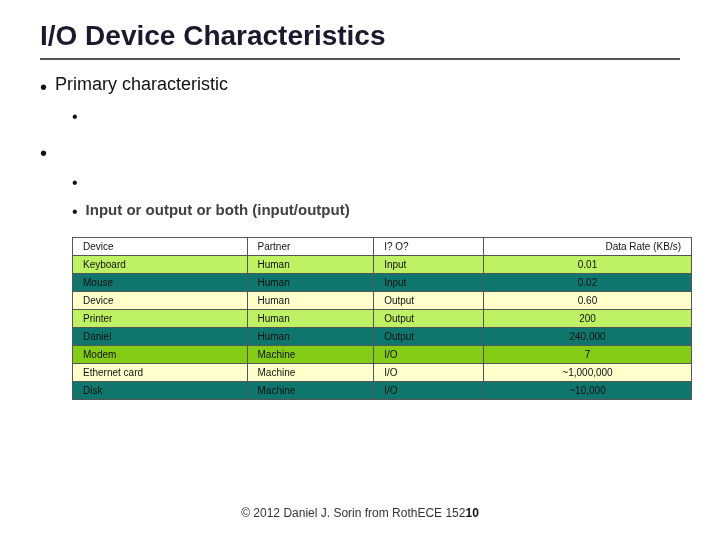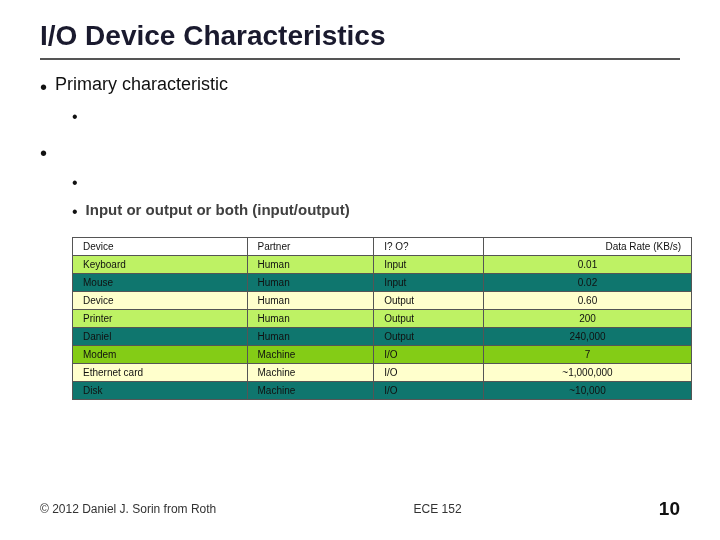--- a/index.html
+++ b/index.html
@@ -117,30 +117,30 @@
       text-align: center;
     }
 
     tr.row-white { background: #bef264; }
     tr.row-light { background: #0f766e; }
     tr.row-yellow { background: #ffffcc; }
     tr.row-green  { background: #84cc16; }
 
     .footer {
       display: flex;
-      justify-content: space-between;
+      justify-content: center;
       align-items: center;
       margin-top: auto;
       padding-top: 8px;
       font-size: 12px;
       color: #333;
     }
 
     .page-num {
-      font-size: 19px;
+      font-size: 12px;
       font-weight: bold;
       color: #111;
     }
   </style>
 </head>
 <body>
 
 <div class="slide">
 
   <div class="title">I/O Device Characteristics</div>

